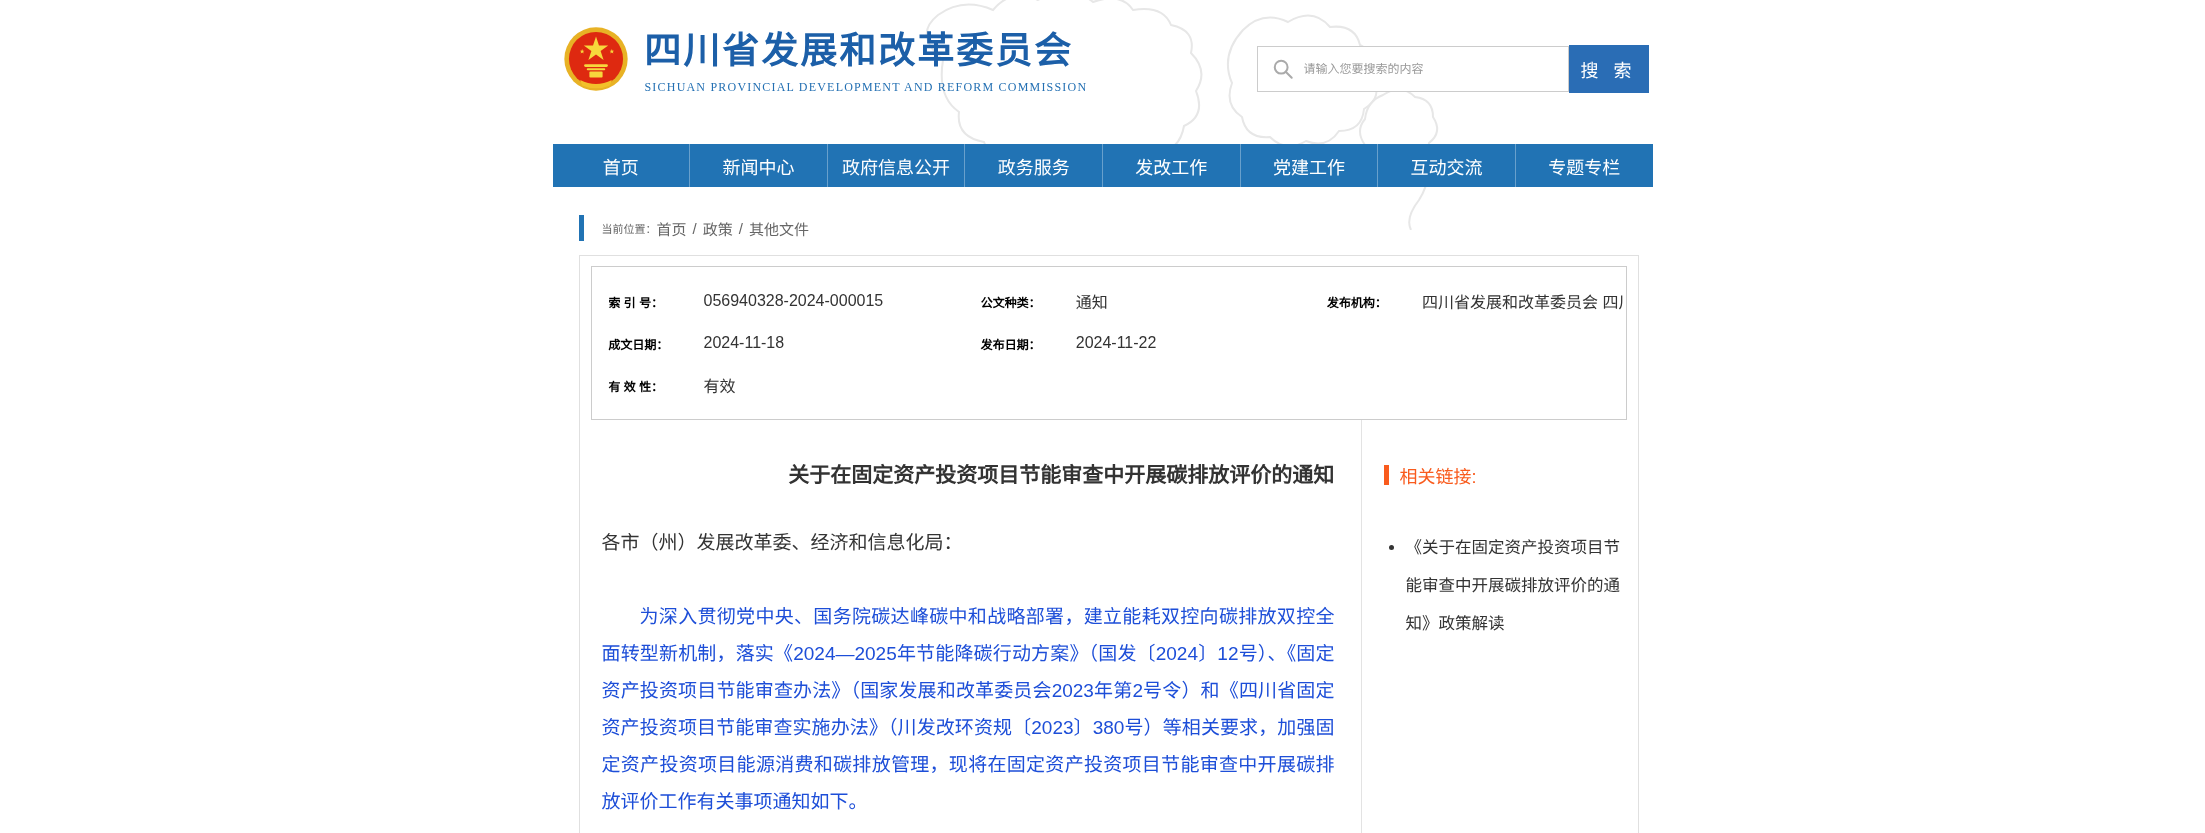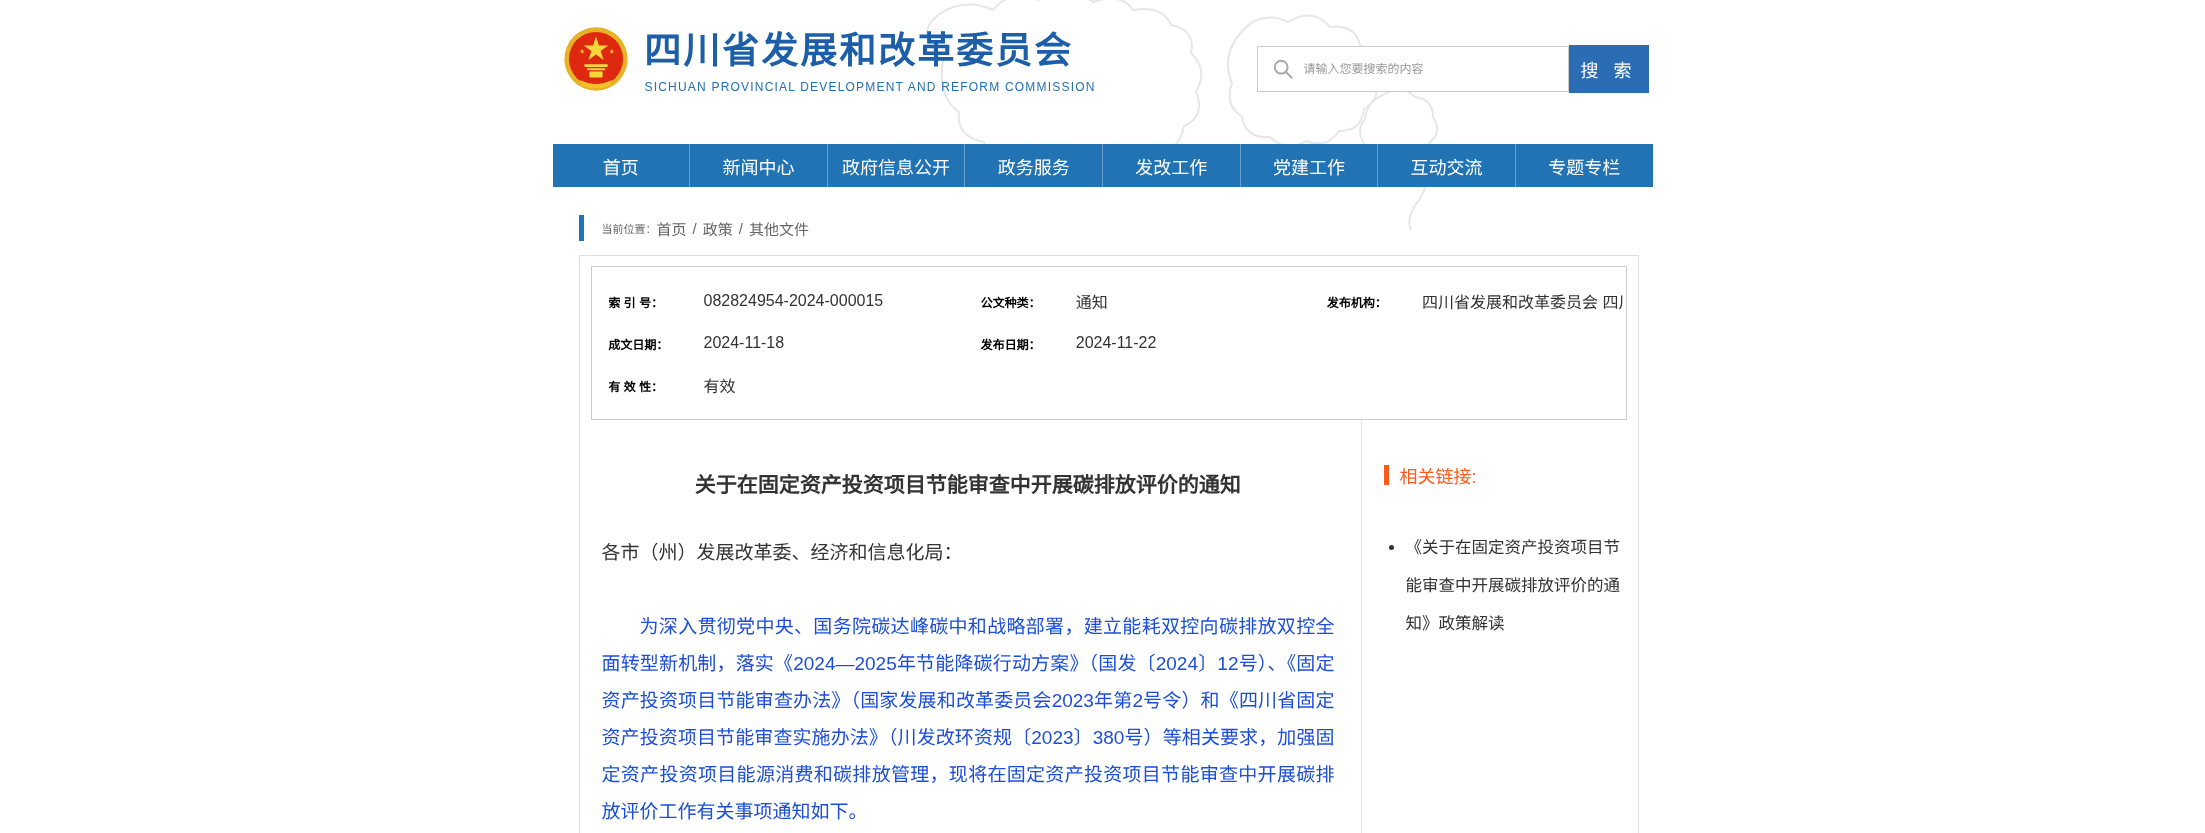--- a/index.html
+++ b/index.html
@@ -3,21 +3,21 @@
 <meta charset="utf-8">
 <style>
   * { margin:0; padding:0; box-sizing:border-box; }
   html,body { width:2205px; height:833px; background:#ffffff; overflow:hidden;
               font-family:"Liberation Sans","DejaVu Sans",sans-serif; }
   .page { width:1100px; margin:0 auto; position:relative; }
 
   
   .header { height:144px; position:relative; }
   .map-bg { position:absolute; left:270px; top:0; width:780px; height:230px; z-index:0; pointer-events:none; }
-  .logo-row { position:relative; z-index:1; display:flex; align-items:flex-start; padding-top:26px; }
+  .logo-row { position:relative; z-index:1; display:flex; align-items:flex-start; padding-top:26px;font-family:Liberation Serif, serif; }
   .emblem { width:66px; height:66px; margin-left:10px; flex:0 0 auto; }
   .titles { margin-left:16px; padding-top:4px; }
   .site-title { color:#1c5fa8; font-size:37px; font-weight:bold; letter-spacing:2px; line-height:1.15; }
   .site-subtitle { color:#2470b3; font-size:12px; margin-top:7px; letter-spacing:1.2px; }
   .search-wrap { position:absolute; right:4px; top:46px; display:flex; z-index:2; }
   .search-box { width:312px; height:46px; border:1px solid #cccccc; background:#fff; display:flex; align-items:center; }
   .search-box svg { margin:0 10px 0 14px; flex:0 0 auto; }
   .search-input { border:none; outline:none; flex:1; font-size:12px; color:#333; height:40px;
                   font-family:"Liberation Sans","DejaVu Sans",sans-serif; }
   .search-input::placeholder { color:#999; }
@@ -43,21 +43,21 @@
 
   .meta-box { margin:10px 11px 0 11px; border:1px solid #cccccc; padding:13px 0; }
   .meta-row { display:grid; grid-template-columns:36% 33.5% 30.5%; }
   .meta-cell { display:flex; height:42px; align-items:center; overflow:hidden; white-space:nowrap; }
   .meta-label { font-weight:bold; color:#000; font-size:12px; padding-left:17px; width:112px; flex:0 0 auto; }
   .meta-value { color:#333; font-size:16px; }
 
   
   .doc-area { display:flex; align-items:stretch; }
   .doc-main { width:782px; flex:0 0 auto; padding:0 26px 60px 22px; border-right:1px solid #e3e3e3; min-height:560px; }
-  .doc-title { text-align:center; font-size:21px; font-weight:bold; color:#333; margin-top:48px; }
+  .doc-title { text-align:right; font-size:21px; font-weight:bold; color:#333; margin-top:38px; }
   .doc-salutation { margin-top:36px; font-size:19px; color:#333; line-height:37px;
                     font-family:"Liberation Serif","DejaVu Serif",serif; }
   .doc-para { margin-top:37px; font-size:19px; color:#1d4ed8; line-height:37px; text-indent:2em; text-align:justify;
               font-family:Liberation Sans, sans-serif; }
   .doc-section { margin-top:22px; font-size:19px; color:#333; line-height:37px; text-indent:2em;
                  font-family:"Liberation Serif","DejaVu Serif",serif; }
 
   .doc-sidebar { flex:1; padding:42px 10px 0 22px; }
   .sidebar-title-row { display:flex; align-items:center; }
   .sidebar-bar { width:5px; height:20px; background:#f95b1d; }
@@ -130,21 +130,21 @@
     <span class="crumb-sep">/</span>
     <a class="crumb-link">其他文件</a>
   </div>
 
   <div class="container">
 
     <div class="meta-box">
       <div class="meta-row">
         <div class="meta-cell">
           <span class="meta-label">索 引 号：</span>
-          <span class="meta-value">082824954-2024-000015</span>
+          <span class="meta-value">056940328-2024-000015</span>
         </div>
         <div class="meta-cell">
           <span class="meta-label">公文种类：</span>
           <span class="meta-value">通知</span>
         </div>
         <div class="meta-cell">
           <span class="meta-label">发布机构：</span>
           <span class="meta-value">四川省发展和改革委员会 四川省经...</span>
         </div>
       </div>

